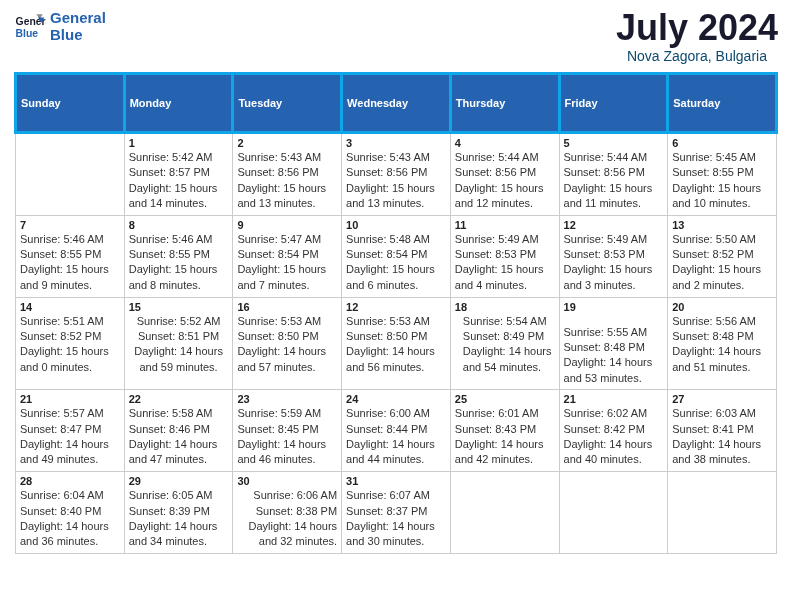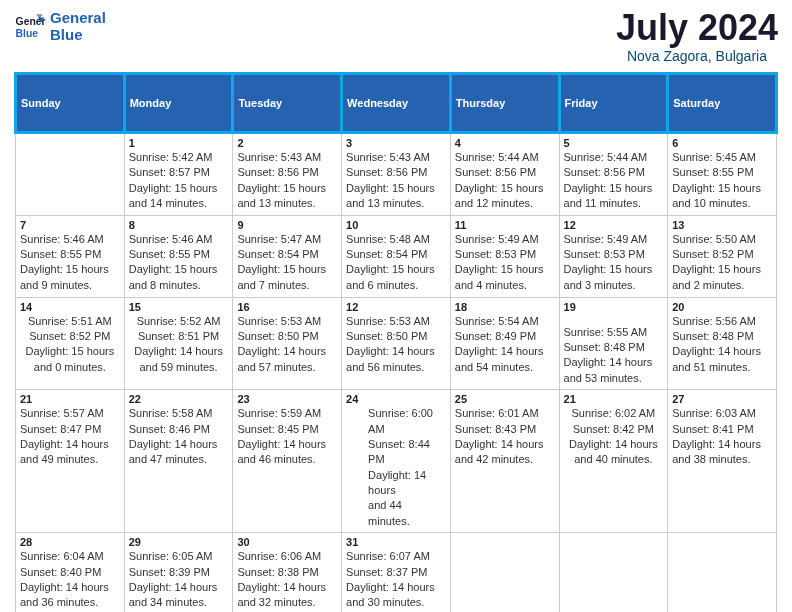--- a/index.html
+++ b/index.html
@@ -225,21 +225,21 @@
             <span class="day-number">13</span>
             <div class="day-info" style="white-space: pre-line;">Sunrise: 5:50 AM
 Sunset: 8:52 PM
 Daylight: 15 hours
 and 2 minutes.</div>
           </td>
         </tr>
         <tr>
           <td>
             <span class="day-number">14</span>
-            <div class="day-info" style="white-space: pre-line; text-align: center;">Sunrise: 5:51 AM
+            <div class="day-info" style="white-space: pre-line;">Sunrise: 5:51 AM
 Sunset: 8:52 PM
 Daylight: 15 hours
 and 0 minutes.</div>
           </td>
           <td>
             <span class="day-number">15</span>
             <div class="day-info" style="white-space: pre-line; text-align: center;">Sunrise: 5:52 AM
 Sunset: 8:51 PM
 Daylight: 14 hours
 and 59 minutes.</div>
@@ -253,21 +253,21 @@
           </td>
           <td>
             <span class="day-number">12</span>
             <div class="day-info" style="white-space: pre-line;">Sunrise: 5:53 AM
 Sunset: 8:50 PM
 Daylight: 14 hours
 and 56 minutes.</div>
           </td>
           <td>
             <span class="day-number">18</span>
-            <div class="day-info" style="white-space: pre-line;">Sunrise: 5:54 AM
+            <div class="day-info" style="white-space: pre-line; margin-left: 8px;">Sunrise: 5:54 AM
 Sunset: 8:49 PM
 Daylight: 14 hours
 and 54 minutes.</div>
           </td>
           <td>
             <span class="day-number">19</span>
             <div class="day-info" style="white-space: pre-line; margin-top: 12px;">Sunrise: 5:55 AM
 Sunset: 8:48 PM
 Daylight: 14 hours
 and 53 minutes.</div>
@@ -297,35 +297,35 @@
           </td>
           <td>
             <span class="day-number">23</span>
             <div class="day-info" style="white-space: pre-line;">Sunrise: 5:59 AM
 Sunset: 8:45 PM
 Daylight: 14 hours
 and 46 minutes.</div>
           </td>
           <td>
             <span class="day-number">24</span>
-            <div class="day-info" style="white-space: pre-line; margin-left: 22px;">Sunrise: 6:00 AM
+            <div class="day-info" style="white-space: pre-line;">Sunrise: 6:00 AM
 Sunset: 8:44 PM
 Daylight: 14 hours
 and 44 minutes.</div>
           </td>
           <td>
             <span class="day-number">25</span>
             <div class="day-info" style="white-space: pre-line;">Sunrise: 6:01 AM
 Sunset: 8:43 PM
 Daylight: 14 hours
 and 42 minutes.</div>
           </td>
           <td>
             <span class="day-number">21</span>
-            <div class="day-info" style="white-space: pre-line; text-align: center;">Sunrise: 6:02 AM
+            <div class="day-info" style="white-space: pre-line;">Sunrise: 6:02 AM
 Sunset: 8:42 PM
 Daylight: 14 hours
 and 40 minutes.</div>
           </td>
           <td>
             <span class="day-number">27</span>
             <div class="day-info" style="white-space: pre-line;">Sunrise: 6:03 AM
 Sunset: 8:41 PM
 Daylight: 14 hours
 and 38 minutes.</div>
@@ -341,21 +341,21 @@
           </td>
           <td>
             <span class="day-number">29</span>
             <div class="day-info" style="white-space: pre-line;">Sunrise: 6:05 AM
 Sunset: 8:39 PM
 Daylight: 14 hours
 and 34 minutes.</div>
           </td>
           <td>
             <span class="day-number">30</span>
-            <div class="day-info" style="white-space: pre-line;">Sunrise: 6:06 AM
+            <div class="day-info" style="white-space: pre-line; text-align: right;">Sunrise: 6:06 AM
 Sunset: 8:38 PM
 Daylight: 14 hours
 and 32 minutes.</div>
           </td>
           <td>
             <span class="day-number">31</span>
             <div class="day-info" style="white-space: pre-line;">Sunrise: 6:07 AM
 Sunset: 8:37 PM
 Daylight: 14 hours
 and 30 minutes.</div>

